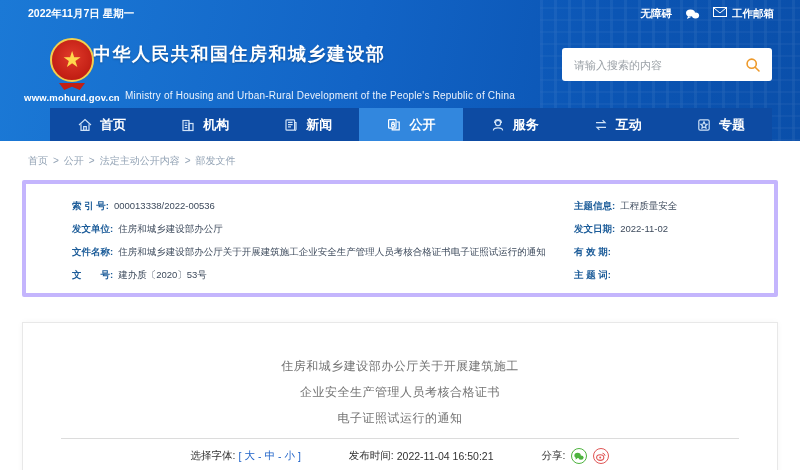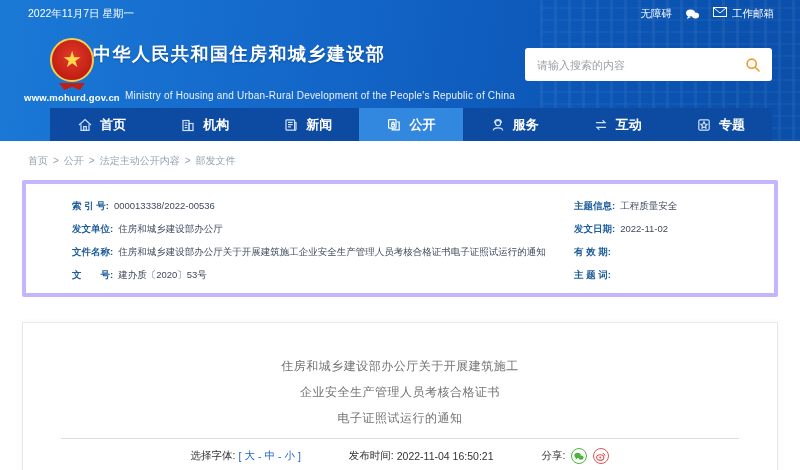--- a/index.html
+++ b/index.html
@@ -12,40 +12,40 @@
     background:linear-gradient(100deg,#1b79d6 0%,#1264c6 45%,#0b55b4 75%,#0a4faa 100%); }
   .building-deco { position:absolute; right:0; top:0; width:260px; height:141px; opacity:.10;
     background:
       repeating-linear-gradient(90deg, rgba(255,255,255,.5) 0 3px, transparent 3px 14px),
       repeating-linear-gradient(0deg, rgba(255,255,255,.35) 0 2px, transparent 2px 12px); }
 
   .topbar { position:absolute; top:0; left:0; width:100%; height:28px;
     display:flex; align-items:center; justify-content:space-between;
     padding:0 26px 0 28px; color:#fff; font-size:10.5px; }
   .topbar-right { display:flex; align-items:center; gap:13px; }
-  .topbar a, .topbar span { color:#fff; text-decoration:none; }
+  .topbar a, .topbar span { color:#fff; text-decoration:none;font-weight:bold; }
   .tb-ico { display:inline-flex; align-items:center; }
   .mail-link { display:inline-flex; align-items:flex-start; gap:5px; }
 
   .header-main { position:absolute; top:28px; left:0; width:100%; height:80px; }
   .brand { position:absolute; left:22px; top:8px; width:100px; text-align:center; }
   .emblem { width:44px; height:44px; margin:2px auto 0; border-radius:50%;
     background:radial-gradient(circle at 50% 42%, #e03a2a 0%, #c21f14 70%);
     border:2px solid #f2cf4e; display:flex; align-items:center; justify-content:center;
     color:#ffd94d; font-size:22px; line-height:1; }
   .emblem-ribbon { width:26px; height:7px; margin:1px auto 0;
     background:#c21f14; clip-path:polygon(0 0,100% 0,80% 100%,50% 55%,20% 100%); }
   .site-url { margin-top:2px; color:#fff; font-weight:bold; font-size:9.5px; letter-spacing:.2px; }
 
   .titles { position:absolute; left:93px; top:14px; }
   .site-title { color:#fff; font-size:18px; font-weight:bold; letter-spacing:1.5px;
     text-shadow:0 1px 2px rgba(0,0,0,.25); white-space:nowrap; }
   .site-subtitle { margin-top:24px; color:#eaf2fc; font-size:10px; letter-spacing:.2px; white-space:nowrap;padding-left:32px; }
 
-  .search-box { position:absolute; right:28px; top:20px; width:247px; height:33px;
+  .search-box { position:absolute; right:28px; top:20px; width:210px; height:33px;
     background:#fff; border-radius:3px; display:flex; align-items:center; }
   .search-box input { flex:1; height:100%; border:none; outline:none; background:transparent;
     padding:0 8px 0 12px; font-size:11px; color:#333;
     font-family:"Liberation Sans","DejaVu Sans",sans-serif; }
   .search-box input::placeholder { color:#9aa0a6; }
   .search-icon { display:inline-flex; padding-right:11px; cursor:pointer; }
 
   
   .nav { position:absolute; left:0; top:108px; width:100%; height:33px; }
   .nav-inner { position:absolute; left:50px; top:0; width:722px; height:33px;

